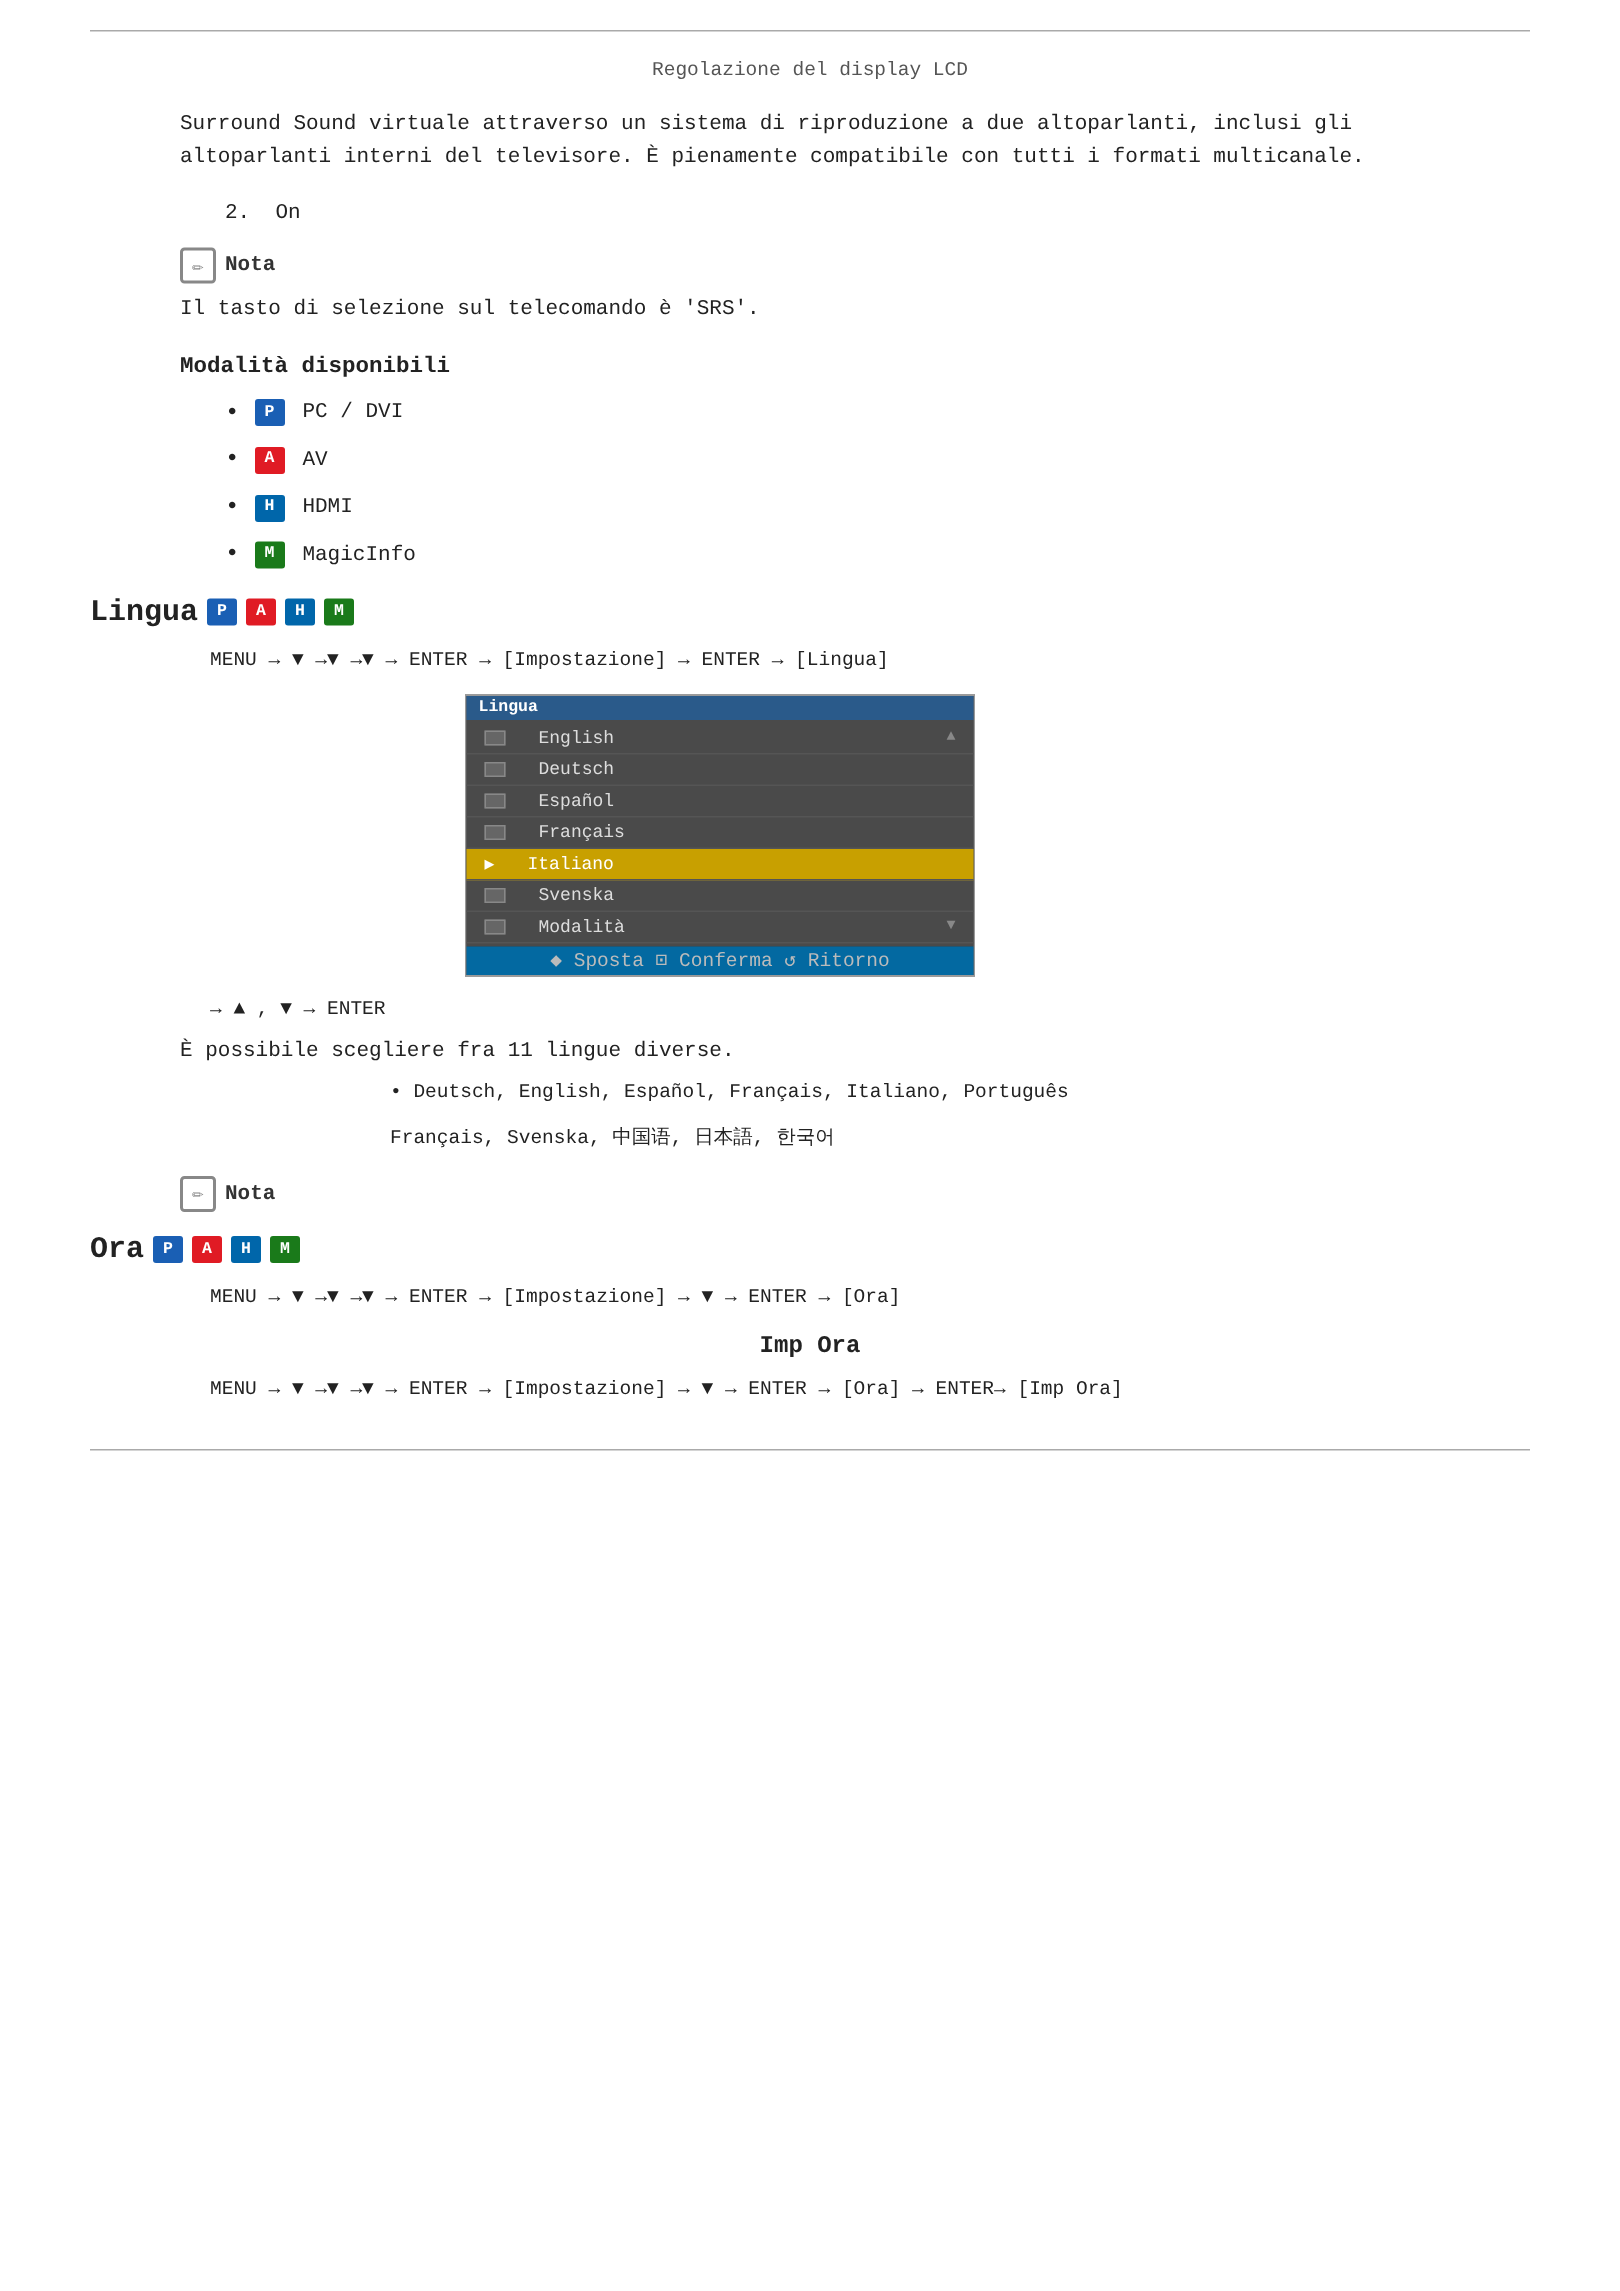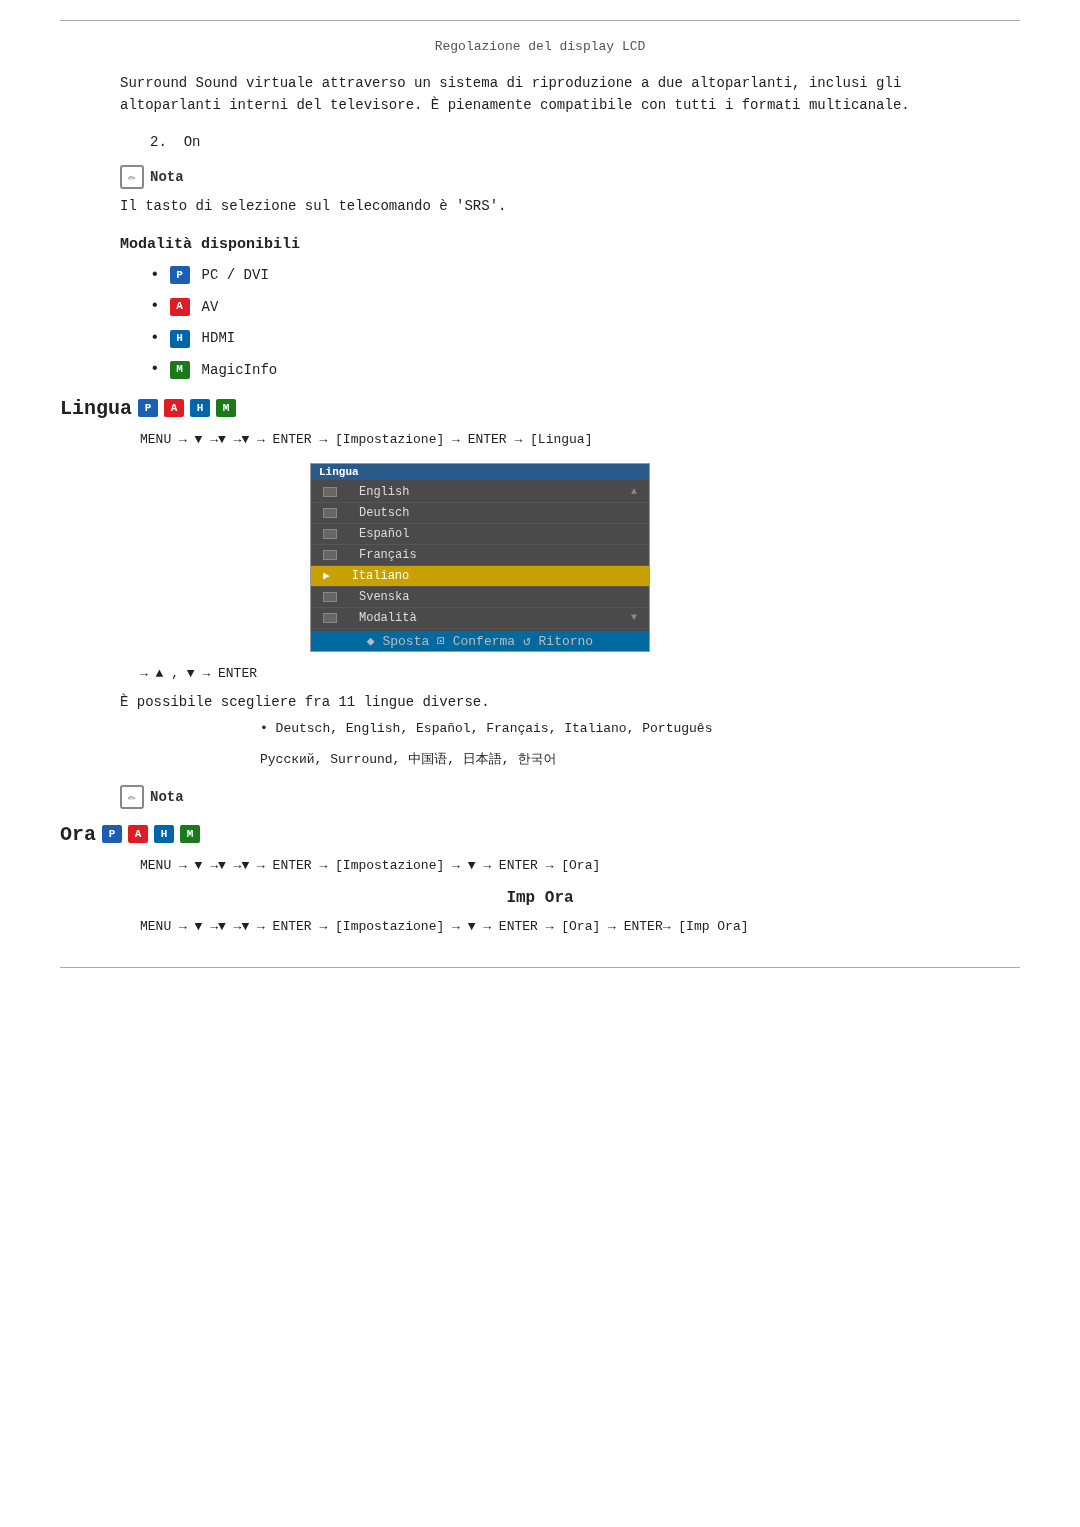--- a/index.html
+++ b/index.html
@@ -300,21 +300,21 @@
         <span style="flex:1; text-align:right; color:#888; font-size:10px;">▼</span>
       </div>
     </div>
     <div class="lang-bottom-bar">◆ Sposta  ⊡ Conferma  ↺ Ritorno</div>
   </div>
 
   <div class="enter-instruction">→ ▲ , ▼ → ENTER</div>
 
   <div class="possible-text">È possibile scegliere fra 11 lingue diverse.</div>
   <div class="languages-list">• Deutsch, English, Español, Français, Italiano, Português</div>
-  <div class="languages-list">Русский, Surround, 中国语, 日本語, 한국어</div>
+  <div class="languages-list">Français, Svenska, 中国语, 日本語, 한국어</div>
 
   <div class="nota-box" style="margin-top:14px;">
     <div class="nota-icon">
       <span>✏</span>
     </div>
     <span class="nota-label">Nota</span>
   </div>
 
   <div class="ora-section">
     <div class="section-title-row">

